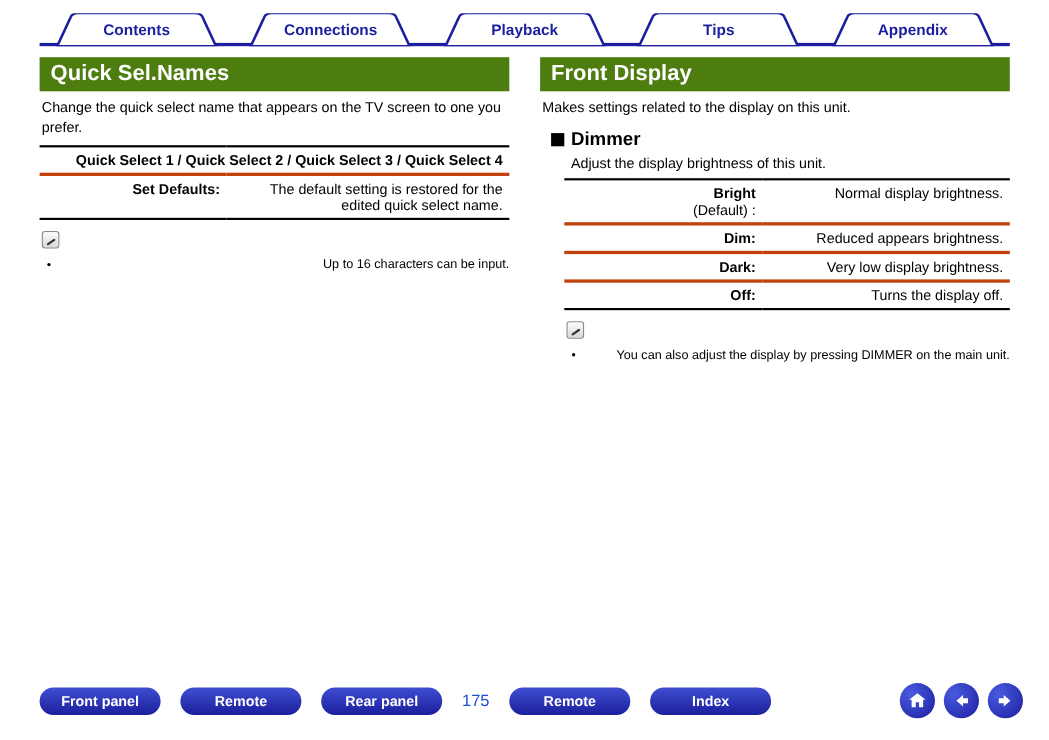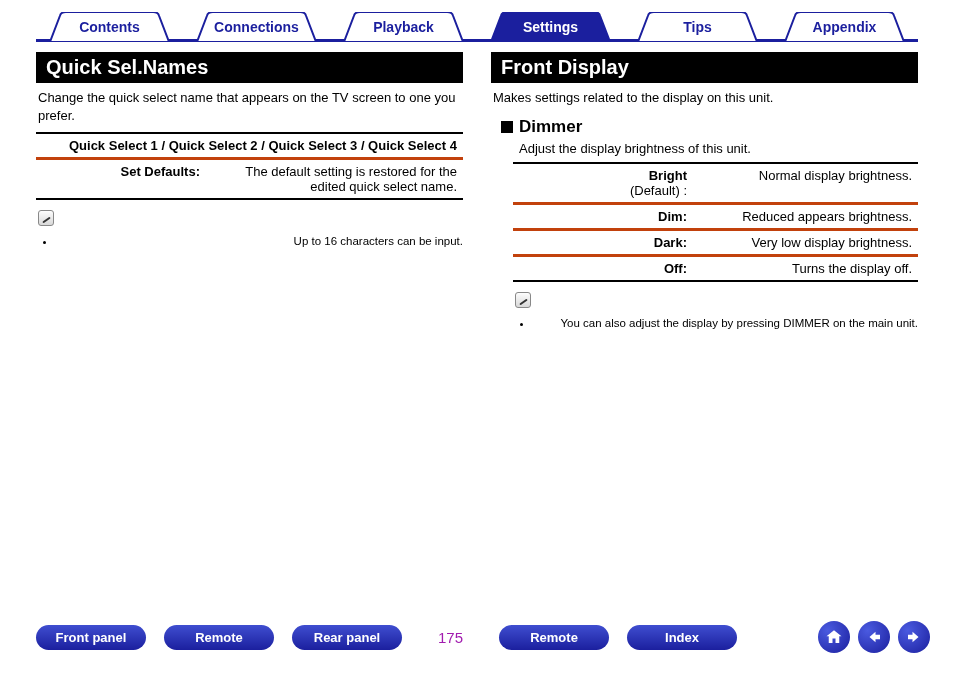--- a/index.html
+++ b/index.html
@@ -38,21 +38,21 @@
   .tab span { position: relative; z-index: 1; }
   .tab.active span { color: #fff; }
   
   .columns {
     display: flex;
     gap: 28px;
     margin-top: 10px;
   }
   .col { flex: 1; min-width: 0; }
   .section-head {
-    background: #000000;
+    background: #4d7c0f;
     color: #fff;
     font-size: 20px;
     font-weight: bold;
     padding: 4px 10px;
     margin-bottom: 6px;
   }
   .intro {
     font-size: 13px;
     margin: 4px 2px 8px 2px;
     line-height: 1.35;
@@ -128,22 +128,22 @@
     font-weight: bold;
     font-size: 13px;
     padding: 5px 0;
     border-radius: 14px;
     width: 110px;
     text-align: center;
     cursor: pointer;
   }
   .page-num {
     font-size: 15px;
-    color: #a21caf;
-    margin: 0 18px;
+    color: #1d4ed8;
+    margin: 0 0;
   }
   .nav-icons {
     margin-left: auto;
     display: flex;
     gap: 8px;
   }
   .circ {
     width: 32px; height: 32px;
     border-radius: 50%;
     background: radial-gradient(circle at 30% 30%, #4a5ae0, #1b1f9e);
@@ -169,26 +169,20 @@
         <svg viewBox="0 0 140 30" preserveAspectRatio="none">
           <path d="M10 30 L20 4 Q21 0 26 0 L114 0 Q119 0 120 4 L130 30 Z" fill="#ffffff" stroke="#1b1f9e" stroke-width="2"></path>
         </svg>
         <span>Connections</span>
       </div>
       <div class="tab">
         <svg viewBox="0 0 140 30" preserveAspectRatio="none">
           <path d="M10 30 L20 4 Q21 0 26 0 L114 0 Q119 0 120 4 L130 30 Z" fill="#ffffff" stroke="#1b1f9e" stroke-width="2"></path>
         </svg>
         <span>Playback</span>
-      </div>
-      <div class="tab active">
-        <svg viewBox="0 0 140 30" preserveAspectRatio="none">
-          <path d="M10 30 L20 4 Q21 0 26 0 L114 0 Q119 0 120 4 L130 30 Z" fill="#1b1f9e" stroke="#1b1f9e" stroke-width="2"></path>
-        </svg>
-        <span>Settings</span>
       </div>
       <div class="tab">
         <svg viewBox="0 0 140 30" preserveAspectRatio="none">
           <path d="M10 30 L20 4 Q21 0 26 0 L114 0 Q119 0 120 4 L130 30 Z" fill="#ffffff" stroke="#1b1f9e" stroke-width="2"></path>
         </svg>
         <span>Tips</span>
       </div>
       <div class="tab">
         <svg viewBox="0 0 140 30" preserveAspectRatio="none">
           <path d="M10 30 L20 4 Q21 0 26 0 L114 0 Q119 0 120 4 L130 30 Z" fill="#ffffff" stroke="#1b1f9e" stroke-width="2"></path>

